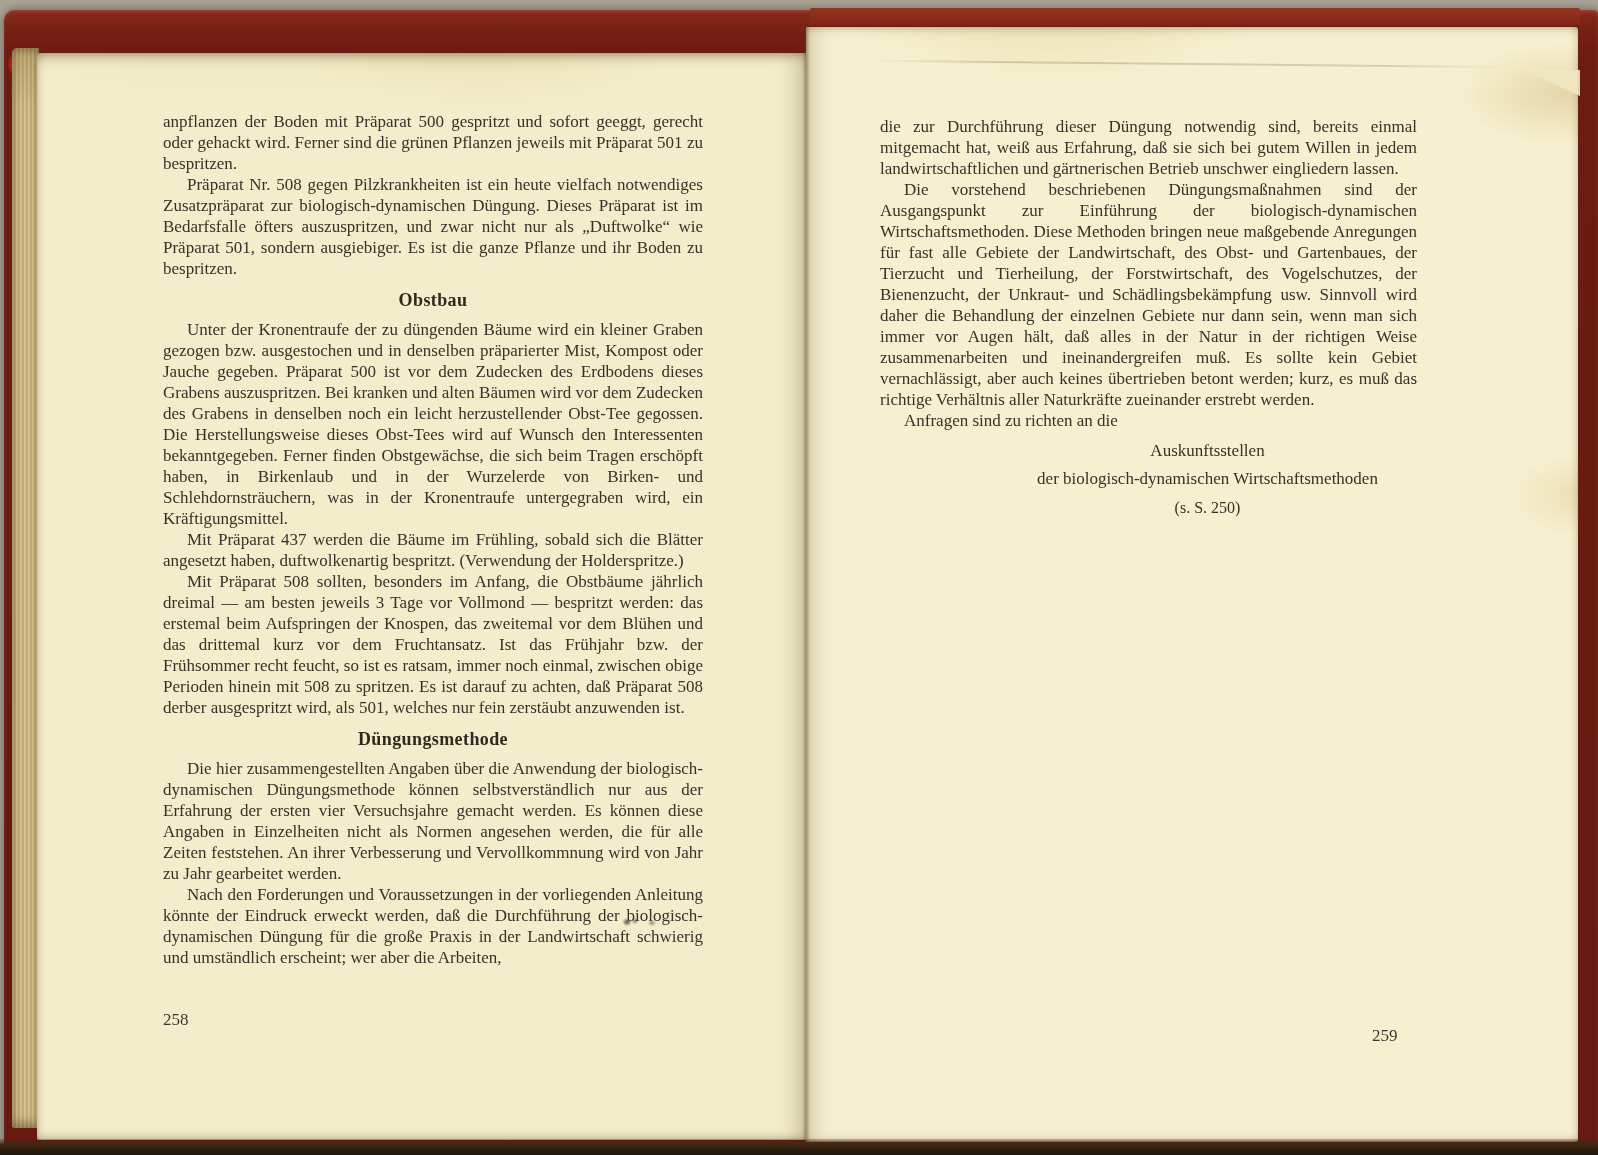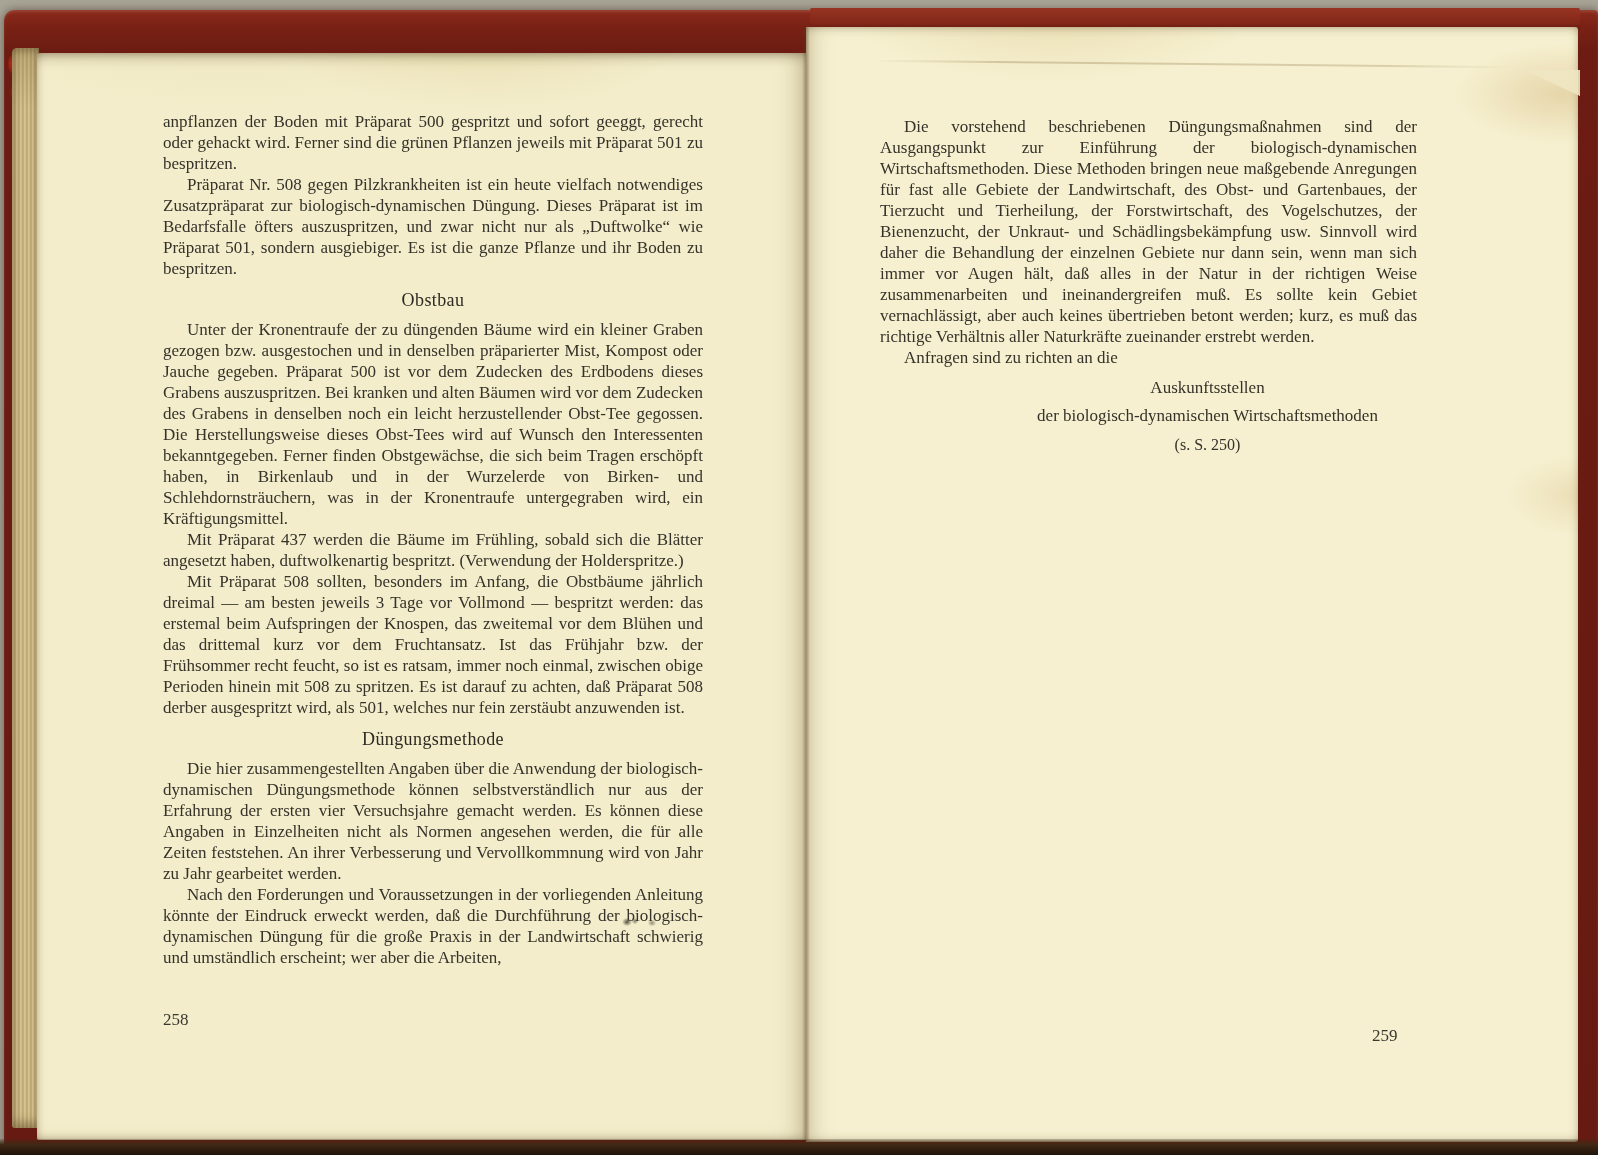--- a/index.html
+++ b/index.html
@@ -82,21 +82,21 @@
     transform: rotate(0.6deg);
   }
 
   
   .text-col { position:absolute; color:#35322a; font-size:17px; line-height:21px; }
   .text-col-left  { left:163px; top:111px; width:540px; }
   .text-col-right { left:880px; top:116px; width:537px; }
   .text-col p { margin:0; text-align:justify; }
   .text-col p.indent { text-indent:24px; }
   .heading {
-    font-weight:normal; text-align:center; font-size:18px; letter-spacing:.4px;
+    font-weight:bold; text-align:center; font-size:18px; letter-spacing:.4px;
     color:#2d2a22; margin:11px 0 8px 0;
   }
   .address { margin-left:118px; text-align:center; }
   .address .addr-1 { margin-top:9px; }
   .address .addr-2 { margin-top:7px; }
   .address .addr-3 { margin-top:8px; font-size:16px; }
   .pageno { position:absolute; font-size:17px; color:#3a372e; }
   .pageno-left  { left:163px; top:1010px; }
   .pageno-right { left:1372px; top:1026px; }
 
@@ -136,20 +136,21 @@
   <p class="indent">Mit Präparat 437 werden die Bäume im Frühling, sobald sich die Blätter angesetzt haben, duftwolkenartig bespritzt. (Verwendung der Holderspritze.)</p>
   <p class="indent">Mit Präparat 508 sollten, besonders im Anfang, die Obstbäume jährlich dreimal — am besten jeweils 3 Tage vor Vollmond — bespritzt werden: das erstemal beim Aufspringen der Knospen, das zweitemal vor dem Blühen und das drittemal kurz vor dem Fruchtansatz. Ist das Frühjahr bzw. der Frühsommer recht feucht, so ist es ratsam, immer noch einmal, zwischen obige Perioden hinein mit 508 zu spritzen. Es ist darauf zu achten, daß Präparat 508 derber ausgespritzt wird, als 501, welches nur fein zerstäubt anzuwenden ist.</p>
   <div class="heading">Düngungsmethode</div>
   <p class="indent">Die hier zusammengestellten Angaben über die Anwendung der biologisch-dynamischen Düngungsmethode können selbstverständlich nur aus der Erfahrung der ersten vier Versuchsjahre gemacht werden. Es können diese Angaben in Einzelheiten nicht als Normen angesehen werden, die für alle Zeiten feststehen. An ihrer Verbesserung und Vervollkommnung wird von Jahr zu Jahr gearbeitet werden.</p>
   <p class="indent">Nach den Forderungen und Voraussetzungen in der vorliegenden Anleitung könnte der Eindruck erweckt werden, daß die Durchführung der biologisch-dynamischen Düngung für die große Praxis in der Landwirtschaft schwierig und umständlich erscheint; wer aber die Arbeiten,</p>
 </div>
 <div class="pageno pageno-left">258</div>
 <div class="ink-smudge"></div>
 
 <div class="text-col text-col-right">
+  <p>die zur Durchführung dieser Düngung notwendig sind, bereits einmal mitgemacht hat, weiß aus Erfahrung, daß sie sich bei gutem Willen in jedem landwirtschaftlichen und gärtnerischen Betrieb unschwer eingliedern lassen.</p>
   <p class="indent">Die vorstehend beschriebenen Düngungsmaßnahmen sind der Ausgangspunkt zur Einführung der biologisch-dynamischen Wirtschaftsmethoden. Diese Methoden bringen neue maßgebende Anregungen für fast alle Gebiete der Landwirtschaft, des Obst- und Gartenbaues, der Tierzucht und Tierheilung, der Forstwirtschaft, des Vogelschutzes, der Bienenzucht, der Unkraut- und Schädlingsbekämpfung usw. Sinnvoll wird daher die Behandlung der einzelnen Gebiete nur dann sein, wenn man sich immer vor Augen hält, daß alles in der Natur in der richtigen Weise zusammenarbeiten und ineinandergreifen muß. Es sollte kein Gebiet vernachlässigt, aber auch keines übertrieben betont werden; kurz, es muß das richtige Verhältnis aller Naturkräfte zueinander erstrebt werden.</p>
   <p class="indent">Anfragen sind zu richten an die</p>
   <div class="address">
     <div class="addr-1">Auskunftsstellen</div>
     <div class="addr-2">der biologisch-dynamischen Wirtschaftsmethoden</div>
     <div class="addr-3">(s. S. 250)</div>
   </div>
 </div>
 <div class="pageno pageno-right">259</div>
 

